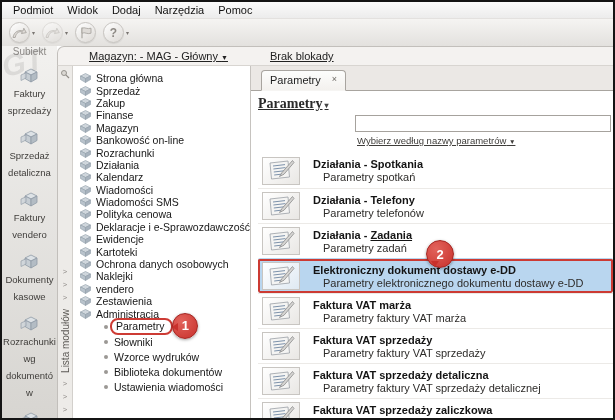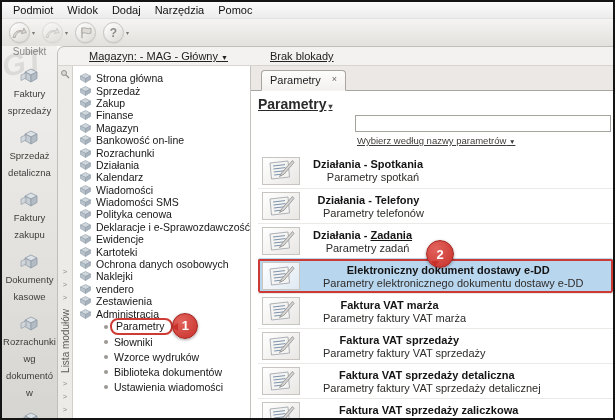--- a/index.html
+++ b/index.html
@@ -113,42 +113,42 @@
   .content { flex:1; display:flex; flex-direction:column; min-width:0; background:#fff; }
   .tab-strip { height:25px; flex:none; background:#ebe8e5; border-bottom:1px solid #a8a49f; position:relative; }
   .tab {
     position:absolute; left:10px; bottom:-1px; padding:3px 8px 4px;
     background:linear-gradient(#fdfdfc,#f3f1ee); border:1px solid #a8a49f; border-bottom:1px solid #f6f5f3;
     border-radius:4px 4px 0 0; font-size:11px; color:#1c1c1c; cursor:pointer;
   }
   .tab-close { font-size:9px; color:#6b6762; margin-left:8px; vertical-align:top; cursor:pointer; }
 
   .content-body { flex:1; padding:5px 0 0 7px; overflow:hidden; }
-  .page-title { display:inline-block; font-size:14px; font-weight:bold; color:#2a2a2a; text-decoration:underline; cursor:pointer; }
+  .page-title { display:inline-block; font-size:14px; font-weight:bold; color:#2a2a2a; text-decoration:underline; cursor:pointer;font-family:Liberation Serif, serif; }
   .title-caret { font-size:8px; color:#444; margin-left:2px; }
   .search-row { margin:3px 2px 0 97px; }
   .search-input { width:100%; height:17px; border:1px solid #a6a29d; font-size:11px; padding:0 3px; background:#fff; }
   .filter-link { display:inline-block; margin:3px 0 4px 99px; font-size:9.5px; color:#3f3d3a; text-decoration:underline; cursor:pointer; }
   .filter-caret { font-size:6.5px; }
 
   .param-list { margin-top:3px; }
   .param-row {
     position:relative; display:flex; align-items:center; gap:13px;
     height:35px; padding:3px 6px 3px 4px; cursor:pointer;
   }
   .param-row + .param-row { border-top:1px solid #eceae7; }
   .param-row.highlight {
     background:#b9d6ef; box-shadow:inset 0 0 0 2px #cc3a33; border-radius:2px; border-top-color:transparent;
   }
   .icon-box {
     width:38px; height:28px; flex:none; display:flex; align-items:center; justify-content:center;
     border:1px solid #c8c5c1; background:linear-gradient(135deg,#ffffff,#e9e7e4);
   }
   .param-row.highlight .icon-box { background:linear-gradient(135deg,#ffffff,#dfe9f2); }
-  .param-texts { min-width:0;text-align:center; }
+  .param-texts { min-width:0; }
   .param-title { font-size:11px; font-weight:bold; color:#141414; white-space:nowrap; }
   .param-subtitle { font-size:11px; color:#2e2c2a; margin:1px 0 0 10px; white-space:nowrap; }
   .hover-underline { text-decoration:underline;margin-top:13px; }
 </style>
 </head>
 <body>
 
 <div class="screen">
 
   <div class="menubar" id="menubar">
@@ -227,21 +227,21 @@
           <div class="module-icon">
             <svg width="26" height="19" viewBox="0 0 26 19">
               <g stroke="#8f9aa6" stroke-width="0.8">
                 <path d="M8 7 L14 4 L20 7 L14 10Z" fill="#dde2e6"></path>
                 <path d="M8 7 L14 10 L14 17 L8 13.5Z" fill="#c6cdd3"></path>
                 <path d="M20 7 L14 10 L14 17 L20 13.5Z" fill="#b3bcc4"></path>
                 <path d="M4 10 L9 7.8 L9 13 L4 15.5Z" fill="#cfd5da" opacity="0.85"></path>
               </g>
             </svg>
           </div>
-          <div class="module-label">Faktury zakupu</div>
+          <div class="module-label">Faktury vendero</div>
         </div>
         <div class="module-item">
           <div class="module-icon">
             <svg width="26" height="19" viewBox="0 0 26 19">
               <g stroke="#8f9aa6" stroke-width="0.8">
                 <path d="M8 7 L14 4 L20 7 L14 10Z" fill="#dde2e6"></path>
                 <path d="M8 7 L14 10 L14 17 L8 13.5Z" fill="#c6cdd3"></path>
                 <path d="M20 7 L14 10 L14 17 L20 13.5Z" fill="#b3bcc4"></path>
                 <path d="M4 10 L9 7.8 L9 13 L4 15.5Z" fill="#cfd5da" opacity="0.85"></path>
               </g>

